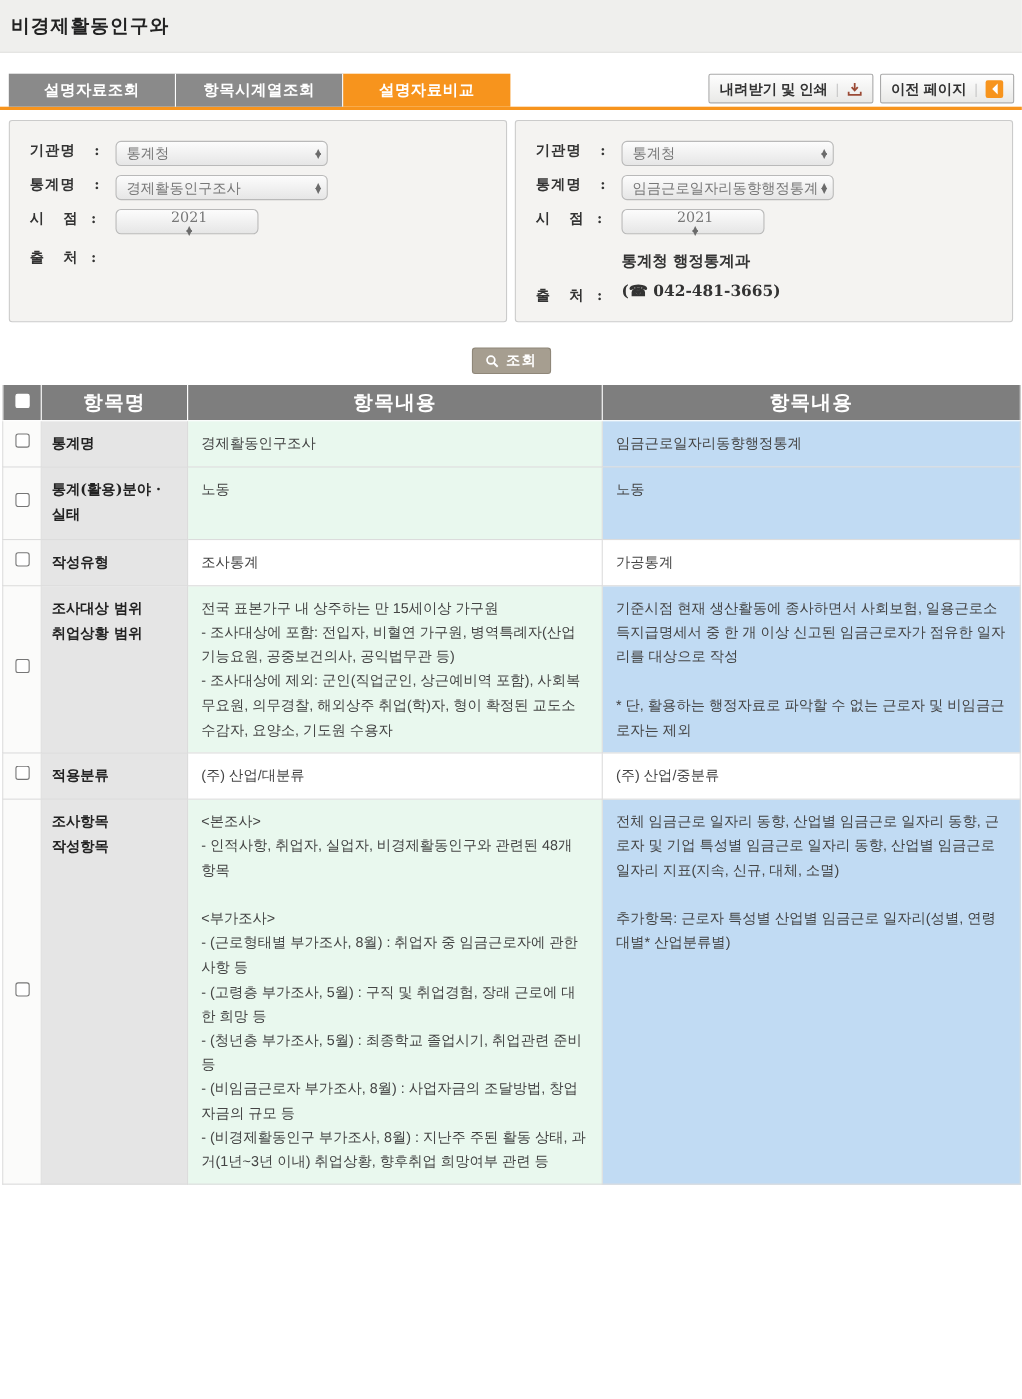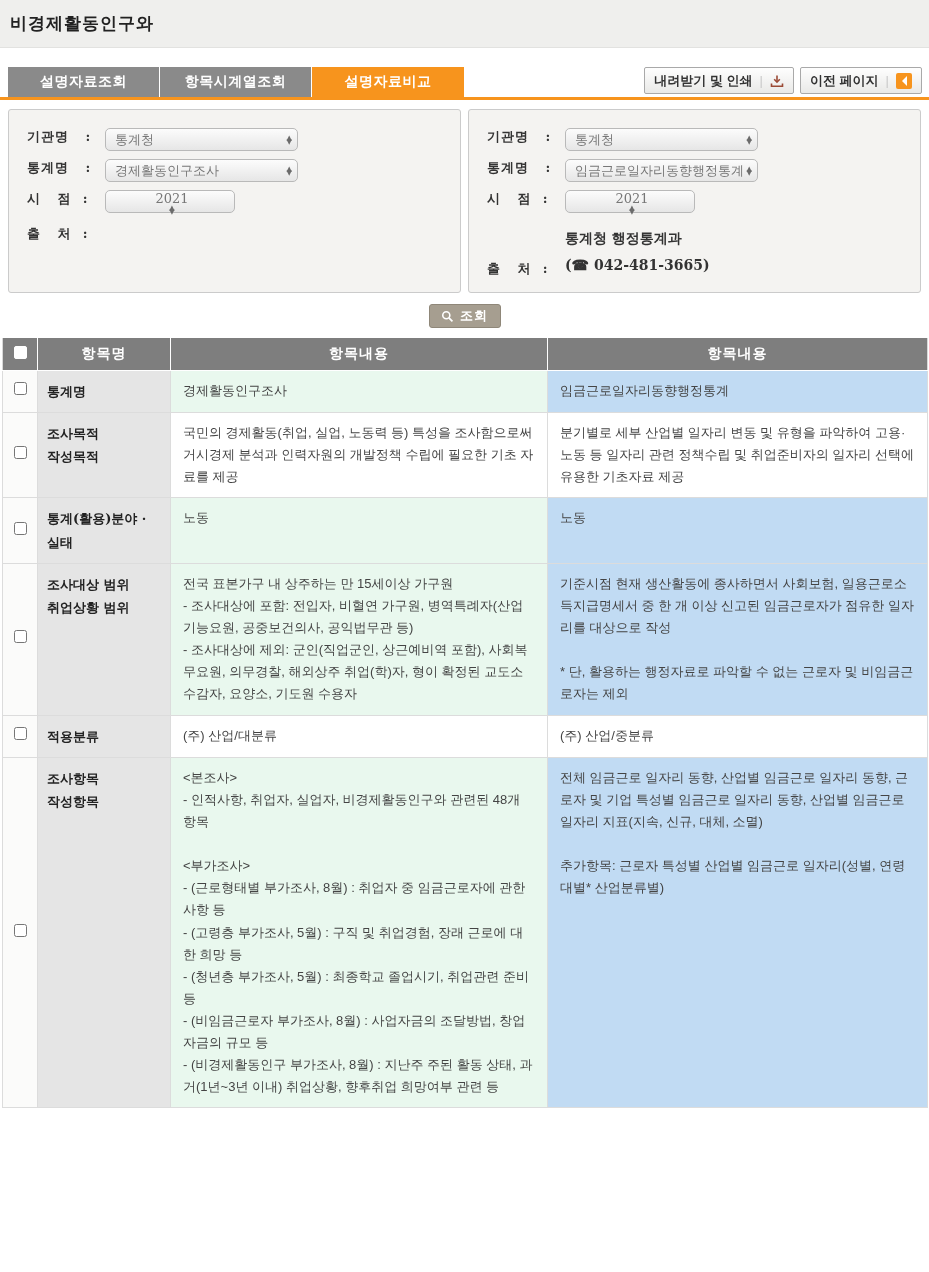--- a/index.html
+++ b/index.html
@@ -59,28 +59,28 @@
   .fsel.w-sm { width:130px;flex-direction:column; }
   .stepper { display:flex; flex-direction:column; line-height:4px; color:#6b6b6b; font-size:7px;
     font-family:"DejaVu Sans", sans-serif; }
   .srcrow { display:flex; align-items:flex-end; margin-top:12px; }
   .srcval { font-size:14px; font-weight:bold; color:#333; line-height:1.9; white-space:pre-line; }
   
   .searchwrap { display:flex; justify-content:center; margin:11px 0 10px 0; }
   .searchbtn {
     min-width:72px; height:24px; background:#a69e90; border:1px solid #8f8779; border-radius:3px;
     color:#fff; font-size:13px; font-weight:bold; display:flex; align-items:center; justify-content:center;
-    gap:6px; cursor:pointer; letter-spacing:1px;
+    gap:6px; cursor:pointer; letter-spacing:1px;margin-top:12px;
   }
   
   table.cmp { width:925px; margin-left:2px; border-collapse:collapse; table-layout:fixed; }
   .cmp col.c-chk { width:35px; } .cmp col.c-name { width:133px; }
   .cmp col.c-v1 { width:377px; } .cmp col.c-v2 { width:380px; }
   .cmp th {
-    background:#7e7e7e; color:#fff; font-size:14px; font-weight:bold;
+    background:#7e7e7e; color:#fff; font-size:18px; font-weight:bold;
     height:32px; border:1px solid #fff; border-top:none;
     font-family:"DejaVu Serif", serif; letter-spacing:1px;
   }
   .cmp th:first-child { border-left:1px solid #d8d8d8; }
   .cmp th:last-child  { border-right:1px solid #d8d8d8; }
   .cmp td { border:1px solid #dcdcdc; vertical-align:top; font-size:13px; line-height:1.7; }
   .cmp td.chk { background:#fbfbfa; vertical-align:middle; text-align:center; }
   .cmp td.name {
     background:#e5e5e5; font-weight:bold; font-family:"DejaVu Serif", serif;
     padding:9px 6px 9px 9px; white-space:pre-line; color:#222; line-height:1.8; font-size:13px;
@@ -215,33 +215,32 @@
       <th>항목내용</th>
     </tr>
   </thead>
   <tbody>
     <tr class="colored" style="height:38px">
       <td class="chk"><input type="checkbox" style=""></td>
       <td class="name">통계명</td>
       <td class="val v1">경제활동인구조사</td>
       <td class="val v2">임금근로일자리동향행정통계</td>
     </tr>
-    <tr style="height:78px">
-      <td class="chk"><input type="checkbox" style=""></td>
-      <td class="name">조사목적
-작성목적</td>
-      <td class="val v1">국민의 경제활동(취업, 실업, 노동력 등) 특성을 조사함으로써 거시경제 분석과 인력자원의 개발정책 수립에 필요한 기초 자료를 제공</td>
-      <td class="val v2">분기별로 세부 산업별 일자리 변동 및 유형을 파악하여 고용·노동 등 일자리 관련 정책수립 및 취업준비자의 일자리 선택에 유용한 기초자료 제공</td>
-    </tr>
     <tr class="colored" style="height:55px">
       <td class="chk"><input type="checkbox" style=""></td>
       <td class="name">통계(활용)분야 ·
 실태</td>
       <td class="val v1">노동</td>
       <td class="val v2">노동</td>
+    </tr>
+    <tr style="height:38px">
+      <td class="chk"><input type="checkbox" style=""></td>
+      <td class="name">작성유형</td>
+      <td class="val v1">조사통계</td>
+      <td class="val v2">가공통계</td>
     </tr>
     <tr class="colored" style="height:145px">
       <td class="chk"><input type="checkbox" style=""></td>
       <td class="name">조사대상 범위
 취업상황 범위</td>
       <td class="val v1">전국 표본가구 내 상주하는 만 15세이상 가구원
 - 조사대상에 포함: 전입자, 비혈연 가구원, 병역특례자(산업기능요원, 공중보건의사, 공익법무관 등)
 - 조사대상에 제외: 군인(직업군인, 상근예비역 포함), 사회복무요원, 의무경찰, 해외상주 취업(학)자, 형이 확정된 교도소 수감자, 요양소, 기도원 수용자</td>
       <td class="val v2">기준시점 현재 생산활동에 종사하면서 사회보험, 일용근로소득지급명세서 중 한 개 이상 신고된 임금근로자가 점유한 일자리를 대상으로 작성
 

